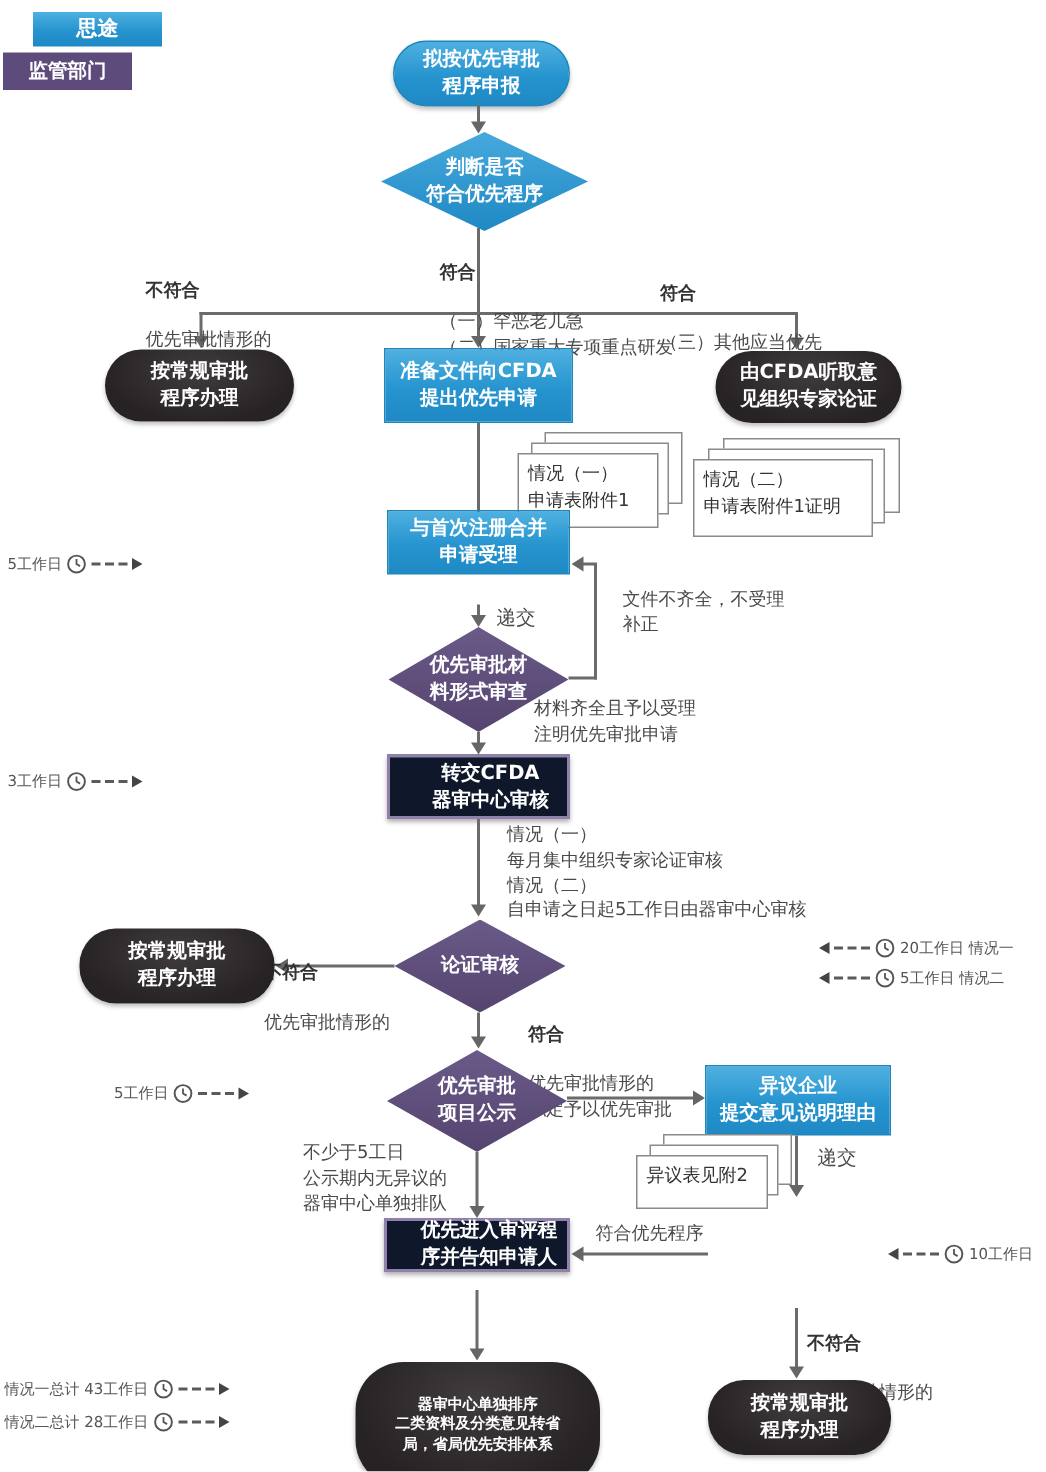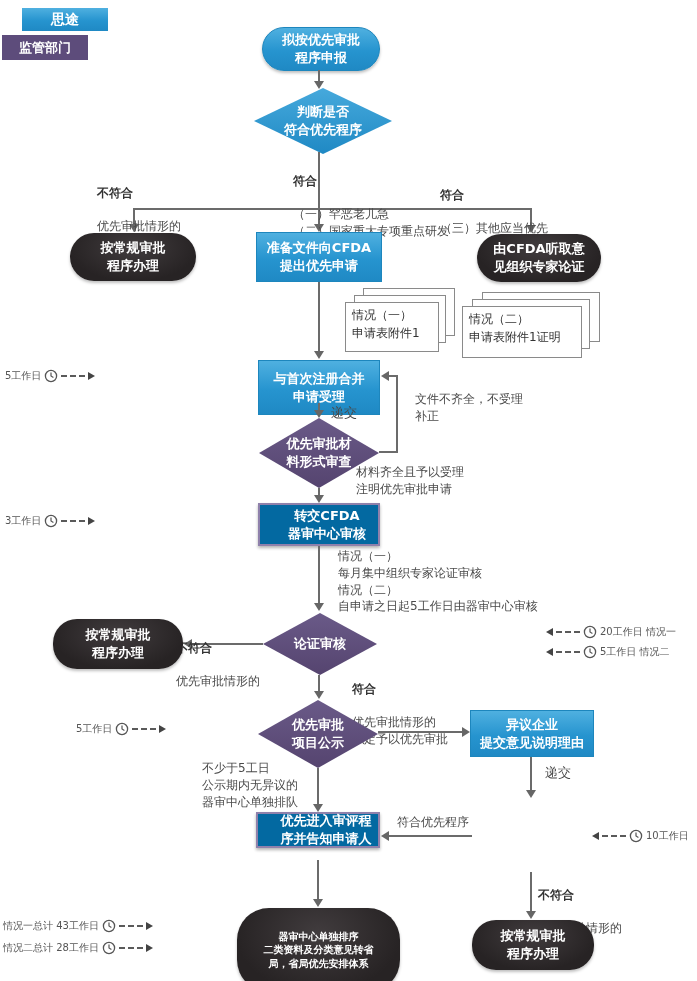--- a/index.html
+++ b/index.html
@@ -5,21 +5,21 @@
   html,body{margin:0;padding:0;background:#fff;}
   .canvas{position:relative;width:697px;height:981px;background:#fff;
           font-family:"DejaVu Sans",sans-serif;overflow:hidden;}
   .node{position:absolute;display:flex;align-items:center;justify-content:center;
         text-align:center;color:#fff;font-weight:bold;font-size:13px;line-height:1.35;
         white-space:pre-line;box-sizing:border-box;}
   .blue{background:linear-gradient(180deg,#4fb0e0 0%,#2694cf 55%,#1f89c4 100%);}
   .bluerect{border:1px solid #1d86bd;}
   .stadium{border-radius:24px;box-shadow:0 2px 3px rgba(0,0,0,.25);}
   .dark{background:radial-gradient(ellipse at 50% 30%,#413c3e 0%,#272324 72%);color:#fff;}
-  .purplerect{background:#0369a1;border:2px solid #8f81ab;box-shadow:0 2px 3px rgba(0,0,0,.3);padding-left:16px;}
+  .purplerect{background:#0f172a;border:2px solid #8f81ab;box-shadow:0 2px 3px rgba(0,0,0,.3);padding-left:16px;}
   .diamond{clip-path:polygon(50% 0,100% 50%,50% 100%,0 50%);}
   .purple-d{background:linear-gradient(180deg,#6a5a88 0%,#55446f 100%);}
   .blue-d{background:linear-gradient(180deg,#46a9dc 0%,#1f89c4 100%);}
   .label{position:absolute;font-size:12px;color:#4a4a4a;line-height:1.4;white-space:pre-line;}
   .label .b{display:block;font-weight:bold;color:#333;}
   .timer{position:absolute;display:flex;align-items:center;gap:3px;font-size:10px;
          color:#555;white-space:nowrap;}
   .dash{display:inline-block;width:24px;height:0;border-top:2px dashed #5a5a5a;}
   .tri-r{width:0;height:0;border-top:4px solid transparent;border-bottom:4px solid transparent;border-left:7px solid #444;}
   .tri-l{width:0;height:0;border-top:4px solid transparent;border-bottom:4px solid transparent;border-right:7px solid #444;}
@@ -98,21 +98,21 @@
   <div class="timer" style="left:5px;top:369px;">
     <span>5工作日</span>
     <svg class="clock" width="14" height="14" viewBox="0 0 14 14">
         <circle cx="7" cy="7" r="5.6" fill="none" stroke="#555" stroke-width="1.3"></circle>
         <polyline points="7,3.6 7,7 9.4,8.4" fill="none" stroke="#555" stroke-width="1.2"></polyline>
       </svg>
     <span class="dash"></span>
     <span class="tri-r"></span>
   </div>
 
-  <div class="node blue bluerect" style="left:258px;top:360px;width:122px;height:55px;text-align:center;">与首次注册合并
+  <div class="node blue bluerect" style="left:258px;top:340px;width:122px;height:43px;text-align:center;">与首次注册合并
 申请受理</div>
 
   <div class="vline" style="left:318px;top:403px;height:10px;"></div>
   <div class="hd-down" style="left:314px;top:410px;"></div>
   <div class="label" style="left:331px;top:404px;font-size:13px;">递交</div>
 
   <div class="node diamond purple-d" style="left:259px;top:418px;width:120px;height:70px;text-align:center;">优先审批材
 料形式审查</div>
 
   <div class="hline" style="left:379px;top:451px;width:19px;"></div>
@@ -202,20 +202,25 @@
   <div class="hd-right" style="left:462px;top:727px;"></div>
   <div class="node blue bluerect" style="left:470px;top:710px;width:124px;height:47px;">异议企业
 提交意见说明理由</div>
 
   <div class="label" style="left:202px;top:760px;width:114px;text-align:left;">不少于5工日
 公示期内无异议的
 器审中心单独排队</div>
   <div class="vline" style="left:317px;top:768px;height:38px;"></div>
   <div class="hd-down" style="left:313px;top:804px;"></div>
 
+  <div class="docstack" style="left:424px;top:756px;width:110px;height:52px;">
+    <div class="page" style="left:18px;top:0;width:86px;height:34px;"></div>
+    <div class="page" style="left:9px;top:7px;width:86px;height:34px;"></div>
+    <div class="page front" style="left:0;top:14px;width:88px;height:36px;">异议表见附2</div>
+  </div>
 
   <div class="vline" style="left:530px;top:757px;height:36px;"></div>
   <div class="hd-down" style="left:526px;top:790px;"></div>
   <div class="label" style="left:545px;top:764px;font-size:13px;">递交</div>
 
 
   <div class="hline" style="left:386px;top:835px;width:86px;"></div>
   <div class="hd-left" style="left:381px;top:831px;"></div>
   <div class="label" style="left:397px;top:814px;">符合优先程序</div>
 

